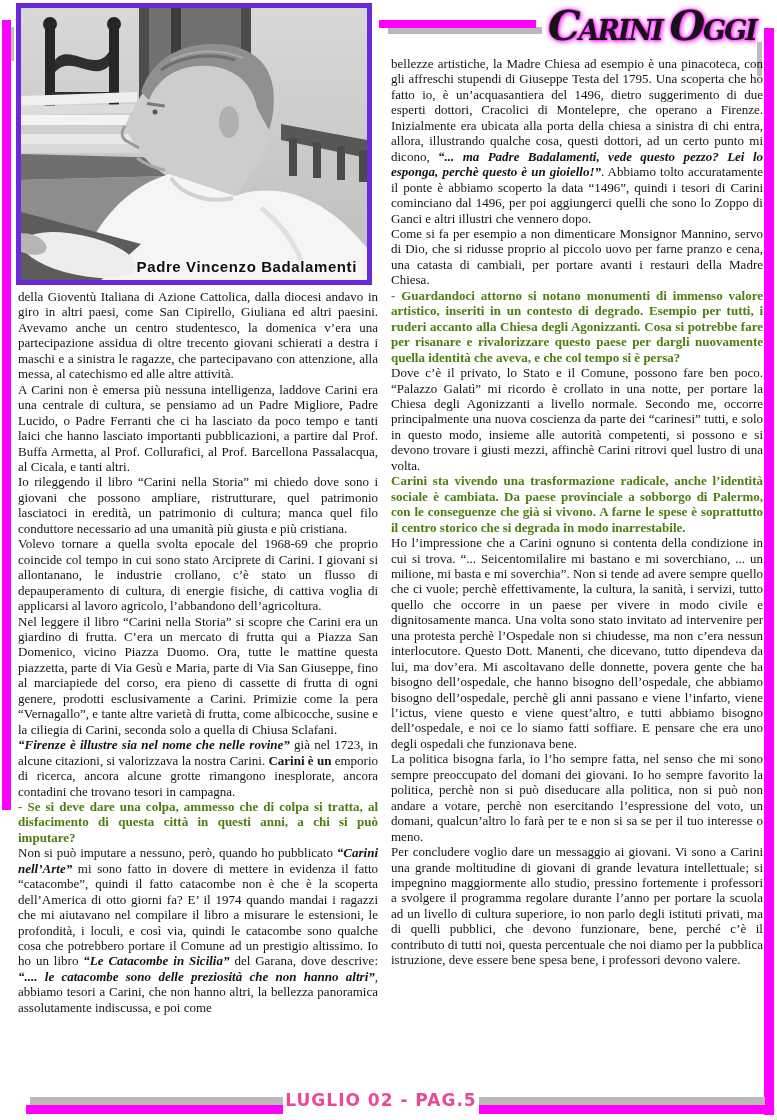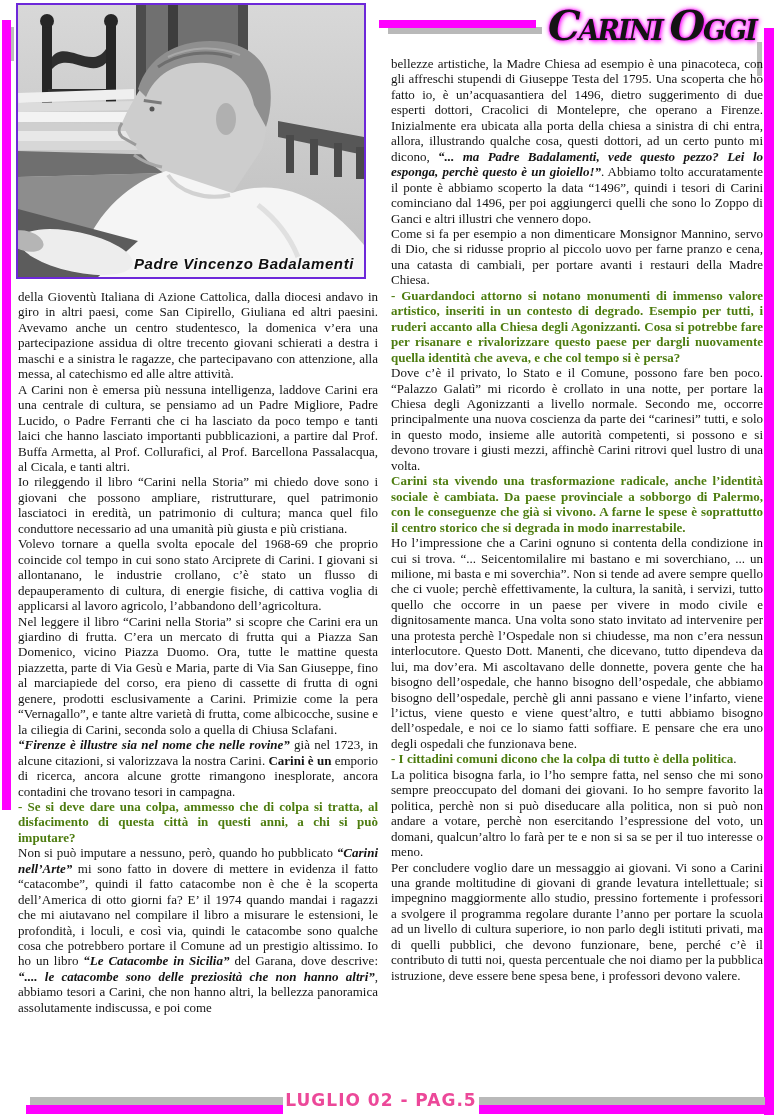--- a/index.html
+++ b/index.html
@@ -23,21 +23,21 @@
     color:#141414; letter-spacing:-2px; white-space:nowrap;
     text-shadow:0 0 2px #ff00ff, 0 0 5px #ff00ff, 2px 2px 4px #ff7dff;
   }
   .mh-cap  { font-size:41px; line-height:44px; }
   .mh-rest { font-size:27px; line-height:44px; }
   .mh-space { font-size:27px; }
 
   
   .photo-frame {
     position:absolute; left:16px; top:3px; width:346px; height:272px;
-    border:2px solid #6d28d9; background:#c9c9c9;font-style:italic;
+    border:5px solid #6d28d9; background:#c9c9c9;
   }
   .photo-frame svg { display:block; }
   .photo-caption {
     position:absolute; right:10px; bottom:5px;
     font-family:"Liberation Sans", sans-serif; font-weight:bold;
     font-size:15px; letter-spacing:0.6px; color:#101010;
     text-shadow:0 0 2px #ffffff, 0 0 4px #ffffff;
   }
 
   
@@ -145,21 +145,20 @@
       <p><span class="seg-q">- Se si deve dare una colpa, ammesso che di colpa si tratta, al disfacimento di questa città in questi anni, a chi si può imputare?</span></p>
       <p><span class="seg-n">Non si può imputare a nessuno, però, quando ho pubblicato </span><span class="seg-bi">“Carini nell’Arte”</span><span class="seg-n"> mi sono fatto in dovere di mettere in evidenza il fatto “catacombe”, quindi il fatto catacombe non è che è la scoperta dell’America di otto giorni fa? E’ il 1974 quando mandai i ragazzi che mi aiutavano nel compilare il libro a misurare le estensioni, le profondità, i loculi, e così via, quindi le catacombe sono qualche cosa che potrebbero portare il Comune ad un prestigio altissimo. Io ho un libro </span><span class="seg-bi">“Le Catacombe in Sicilia”</span><span class="seg-n"> del Garana, dove descrive: </span><span class="seg-bi">“.... le catacombe sono delle preziosità che non hanno altri”</span><span class="seg-n">, abbiamo tesori a Carini, che non hanno altri, la bellezza panoramica assolutamente indiscussa, e poi come</span></p>
     </div>
   <div class="col col-right" id="col-right">
       <p><span class="seg-n">bellezze artistiche, la Madre Chiesa ad esempio è una pinacoteca, con gli affreschi stupendi di Giuseppe Testa del 1795. Una scoperta che ho fatto io, è un’acquasantiera del 1496, dietro suggerimento di due esperti dottori, Cracolici di Montelepre, che operano a Firenze. Inizialmente era ubicata alla porta della chiesa a sinistra di chi entra, allora, illustrando qualche cosa, questi dottori, ad un certo punto mi dicono, </span><span class="seg-bi">“... ma Padre Badalamenti, vede questo pezzo? Lei lo esponga, perchè questo è un gioiello!”</span><span class="seg-n">. Abbiamo tolto accuratamente il ponte è abbiamo scoperto la data “1496”, quindi i tesori di Carini cominciano dal 1496, per poi aggiungerci quelli che sono lo Zoppo di Ganci e altri illustri che vennero dopo.</span></p>
       <p><span class="seg-n">Come si fa per esempio a non dimenticare Monsignor Mannino, servo di Dio, che si ridusse proprio al piccolo uovo per farne pranzo e cena, una catasta di cambiali, per portare avanti i restauri della Madre Chiesa.</span></p>
       <p><span class="seg-q">- Guardandoci attorno si notano monumenti di immenso valore artistico, inseriti in un contesto di degrado. Esempio per tutti, i ruderi accanto alla Chiesa degli Agonizzanti. Cosa si potrebbe fare per risanare e rivalorizzare questo paese per dargli nuovamente quella identità che aveva, e che col tempo si è persa?</span></p>
       <p><span class="seg-n">Dove c’è il privato, lo Stato e il Comune, possono fare ben poco. “Palazzo Galatì” mi ricordo è crollato in una notte, per portare la Chiesa degli Agonizzanti a livello normale. Secondo me, occorre principalmente una nuova coscienza da parte dei “carinesi” tutti, e solo in questo modo, insieme alle autorità competenti, si possono e si devono trovare i giusti mezzi, affinchè Carini ritrovi quel lustro di una volta.</span></p>
       <p><span class="seg-q">Carini sta vivendo una trasformazione radicale, anche l’identità sociale è cambiata. Da paese provinciale a sobborgo di Palermo, con le conseguenze che già si vivono. A farne le spese è soprattutto il centro storico che si degrada in modo inarrestabile.</span></p>
       <p><span class="seg-n">Ho l’impressione che a Carini ognuno si contenta della condizione in cui si trova. “... Seicentomilalire mi bastano e mi soverchiano, ... un milione, mi basta e mi soverchia”. Non si tende ad avere sempre quello che ci vuole; perchè effettivamente, la cultura, la sanità, i servizi, tutto quello che occorre in un paese per vivere in modo civile e dignitosamente manca. Una volta sono stato invitato ad intervenire per una protesta perchè l’Ospedale non si chiudesse, ma non c’era nessun interlocutore. Questo Dott. Manenti, che dicevano, tutto dipendeva da lui, ma dov’era. Mi ascoltavano delle donnette, povera gente che ha bisogno dell’ospedale, che hanno bisogno dell’ospedale, che abbiamo bisogno dell’ospedale, perchè gli anni passano e viene l’infarto, viene l’ictus, viene questo e viene quest’altro, e tutti abbiamo bisogno dell’ospedale, e noi ce lo siamo fatti soffiare. E pensare che era uno degli ospedali che funzionava bene.</span></p>
-      <p><span class="seg-q">- I cittadini comuni dicono che la colpa di tutto è della politica</span><span class="seg-n">.</span></p>
       <p><span class="seg-n">La politica bisogna farla, io l’ho sempre fatta, nel senso che mi sono sempre preoccupato del domani dei giovani. Io ho sempre favorito la politica, perchè non si può diseducare alla politica, non si può non andare a votare, perchè non esercitando l’espressione del voto, un domani, qualcun’altro lo farà per te e non si sa se per il tuo interesse o meno.</span></p>
       <p><span class="seg-n">Per concludere voglio dare un messaggio ai giovani. Vi sono a Carini una grande moltitudine di giovani di grande levatura intellettuale; si impegnino maggiormente allo studio, pressino fortemente i professori a svolgere il programma regolare durante l’anno per portare la scuola ad un livello di cultura superiore, io non parlo degli istituti privati, ma di quelli pubblici, che devono funzionare, bene, perché c’è il contributo di tutti noi, questa percentuale che noi diamo per la pubblica istruzione, deve essere bene spesa bene, i professori devono valere.</span></p>
     </div>
 
   <div class="footer-gray"></div>
   <div class="footer-magenta"></div>
   <div class="footer-label">LUGLIO 02 - PAG.5</div>
 
 </div>
 

